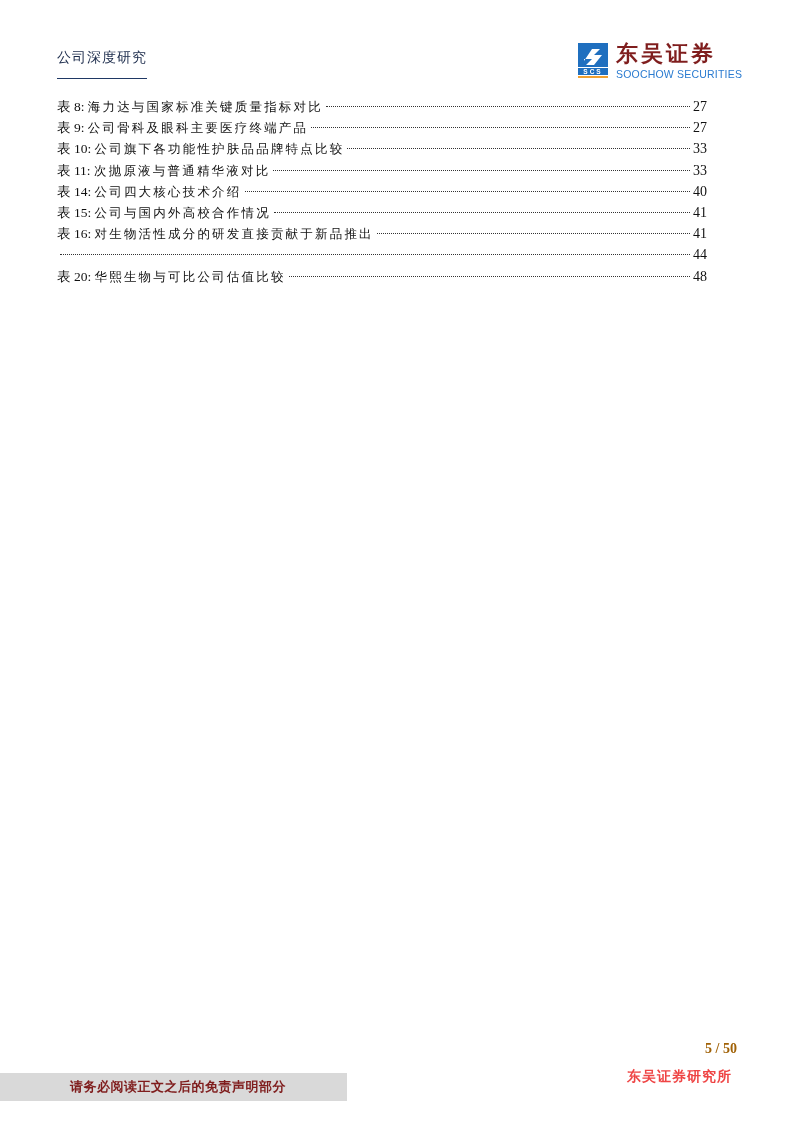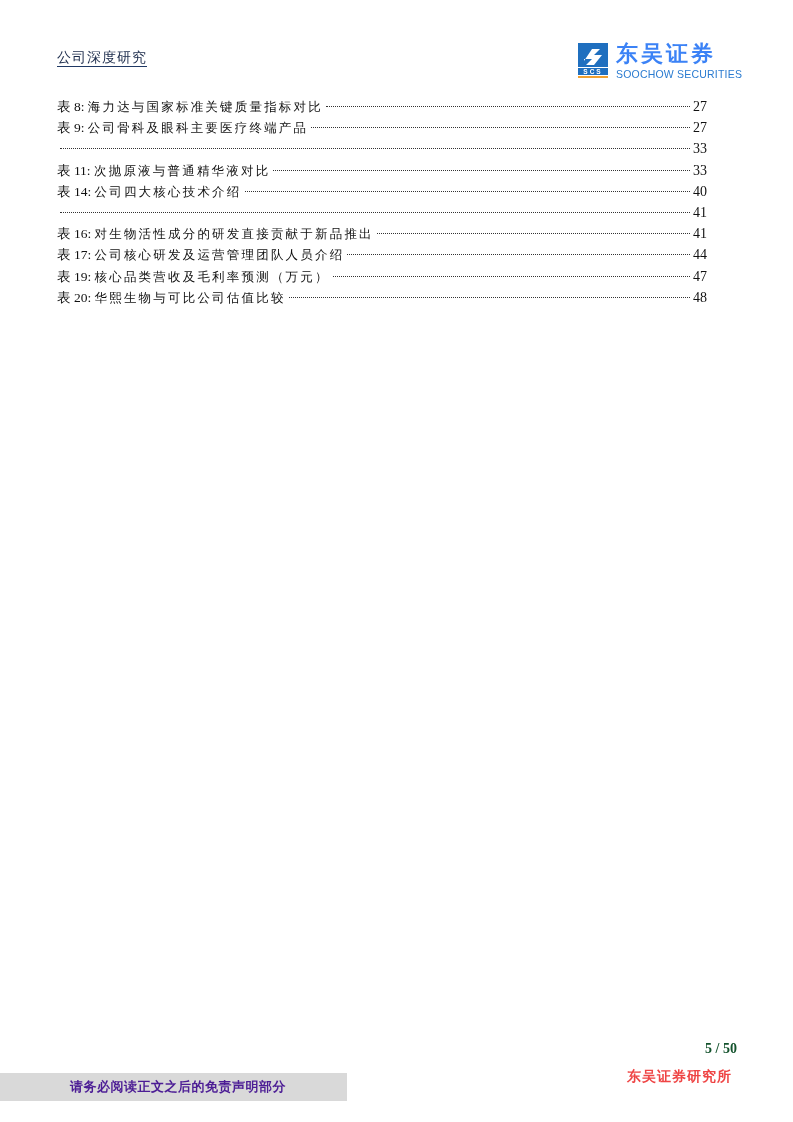--- a/index.html
+++ b/index.html
@@ -4,52 +4,52 @@
 <style>
   html, body { margin: 0; padding: 0; }
   body {
     width: 793px; height: 1122px; position: relative; background: #ffffff;
     font-family: "DejaVu Serif", "Liberation Serif", serif; color: #111;
     overflow: hidden;
   }
   .header-title {
     position: absolute; left: 57px; top: 49px;
     font-size: 14px; color: #1a2a4a; letter-spacing: 1px;
-    border-bottom: 1px solid #1f3864; padding-bottom: 1px; line-height: 16px;
+    border-bottom: 1px solid #1f3864; padding-bottom: 13px; line-height: 16px;
   }
   .logo { position: absolute; left: 578px; top: 43px; width: 170px; height: 40px; }
   .logo-mark { position: absolute; left: 0; top: 0; width: 30px; height: 36px; }
   .logo-cn {
     position: absolute; left: 38px; top: -2px; font-family: "DejaVu Sans", sans-serif;
-    font-weight: bold; font-size: 22px; color: #3b82f6; letter-spacing: 3px; line-height: 26px;
+    font-weight: bold; font-size: 22px; color: #7f1d1d; letter-spacing: 3px; line-height: 26px;
   }
   .logo-en {
     position: absolute; left: 38px; top: 25px; font-family: "Liberation Sans", sans-serif;
     font-size: 10.5px; color: #2a7bd0; letter-spacing: 0.2px; line-height: 12px;
   }
   .toc { position: absolute; left: 57px; top: 96px; width: 650px; }
   .toc-row {
     display: flex; align-items: baseline; height: 21.2px; font-size: 13.5px; line-height: 21px;
   }
   .toc-label { white-space: nowrap; font-family: "Liberation Serif", "DejaVu Serif", serif; }
   .toc-label .cn { font-family: "DejaVu Sans", sans-serif; font-size: 12.5px; letter-spacing: 2.2px; }
   .toc-dots {
     flex: 1; margin: 0 3px; border-bottom: 1.5px dotted #333; transform: translateY(-4px);
   }
   .toc-page { font-family: "Liberation Serif", serif; font-size: 14px; }
   .page-num {
     position: absolute; left: 705px; top: 1041px; font-family: "Liberation Serif", serif;
-    font-weight: bold; font-size: 14px; color: #14532d;
+    font-weight: bold; font-size: 14px; color: #a16207;
   }
   .footer-bar {
     position: absolute; left: 0; top: 1073px; width: 347px; height: 28px; background: #d9d9d9;
   }
   .footer-disclaimer {
     position: absolute; left: 70px; top: 1078px; font-family: "DejaVu Sans", sans-serif;
-    font-weight: bold; font-size: 13px; color: #4c1d95; letter-spacing: 0.5px;
+    font-weight: bold; font-size: 13px; color: #7f1d1d; letter-spacing: 0.5px;
   }
   .footer-org {
     position: absolute; left: 627px; top: 1068px; font-family: "DejaVu Sans", sans-serif;
     font-weight: bold; font-size: 14px; color: #ef4444; letter-spacing: 1px;
   }
 </style>
 </head>
 <body>
 
 <div class="header-title">公司深度研究</div>
@@ -71,51 +71,47 @@
     <span class="toc-label"><span>表 8:</span> <span class="cn">海力达与国家标准关键质量指标对比</span></span>
     <span class="toc-dots"></span>
     <span class="toc-page">27</span>
   </div>
   <div class="toc-row">
     <span class="toc-label"><span>表 9:</span> <span class="cn">公司骨科及眼科主要医疗终端产品</span></span>
     <span class="toc-dots"></span>
     <span class="toc-page">27</span>
   </div>
   <div class="toc-row">
+    <span class="toc-label"><span>表 10:</span> <span class="cn">公司旗下各功能性护肤品品牌特点比较</span></span>
     <span class="toc-dots"></span>
     <span class="toc-page">33</span>
   </div>
   <div class="toc-row">
     <span class="toc-label"><span>表 11:</span> <span class="cn">次抛原液与普通精华液对比</span></span>
     <span class="toc-dots"></span>
     <span class="toc-page">33</span>
   </div>
   <div class="toc-row">
     <span class="toc-label"><span>表 14:</span> <span class="cn">公司四大核心技术介绍</span></span>
     <span class="toc-dots"></span>
     <span class="toc-page">40</span>
   </div>
   <div class="toc-row">
+    <span class="toc-label"><span>表 15:</span> <span class="cn">公司与国内外高校合作情况</span></span>
     <span class="toc-dots"></span>
     <span class="toc-page">41</span>
   </div>
   <div class="toc-row">
     <span class="toc-label"><span>表 16:</span> <span class="cn">对生物活性成分的研发直接贡献于新品推出</span></span>
     <span class="toc-dots"></span>
     <span class="toc-page">41</span>
   </div>
   <div class="toc-row">
-    <span class="toc-label"><span>表 17:</span> <span class="cn">公司核心研发及运营管理团队人员介绍</span></span>
     <span class="toc-dots"></span>
     <span class="toc-page">44</span>
-  </div>
-  <div class="toc-row">
-    <span class="toc-label"><span>表 19:</span> <span class="cn">核心品类营收及毛利率预测（万元）</span></span>
-    <span class="toc-dots"></span>
-    <span class="toc-page">47</span>
   </div>
   <div class="toc-row">
     <span class="toc-label"><span>表 20:</span> <span class="cn">华熙生物与可比公司估值比较</span></span>
     <span class="toc-dots"></span>
     <span class="toc-page">48</span>
   </div>
 </div>
 
 <div class="page-num">5 / 50</div>
 

